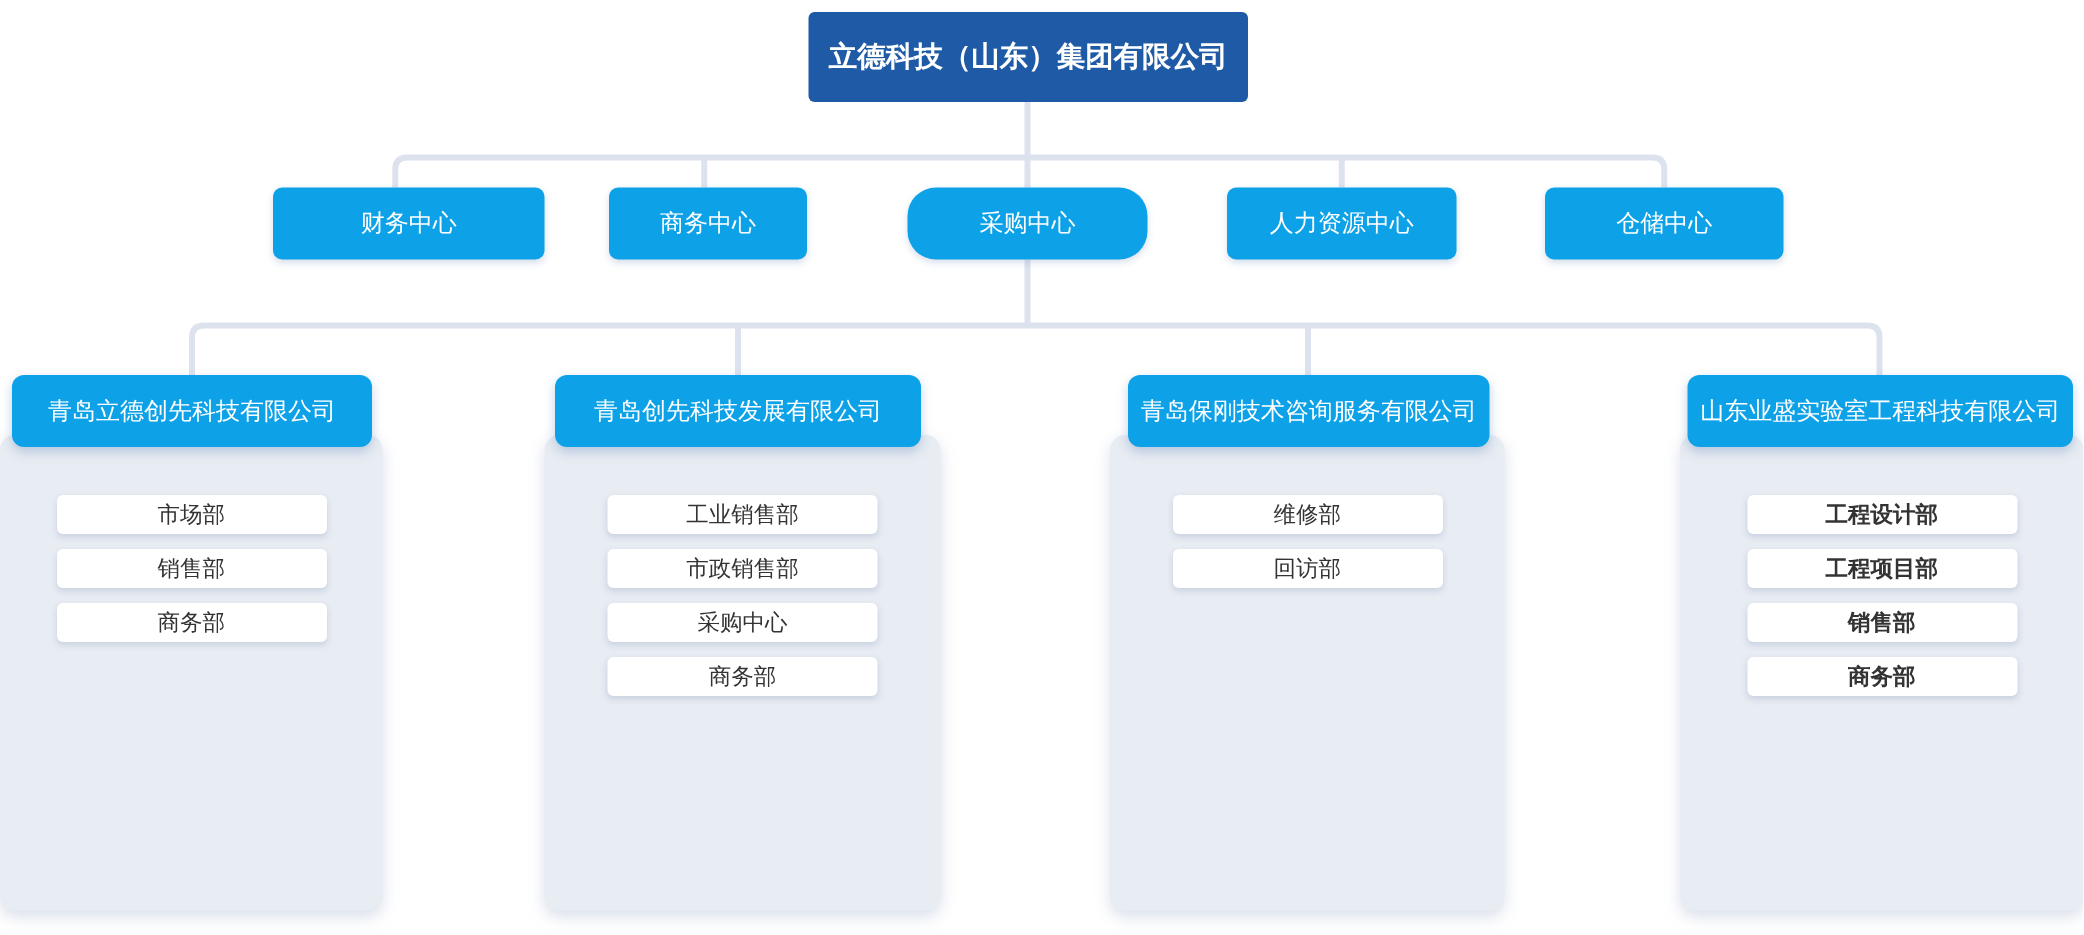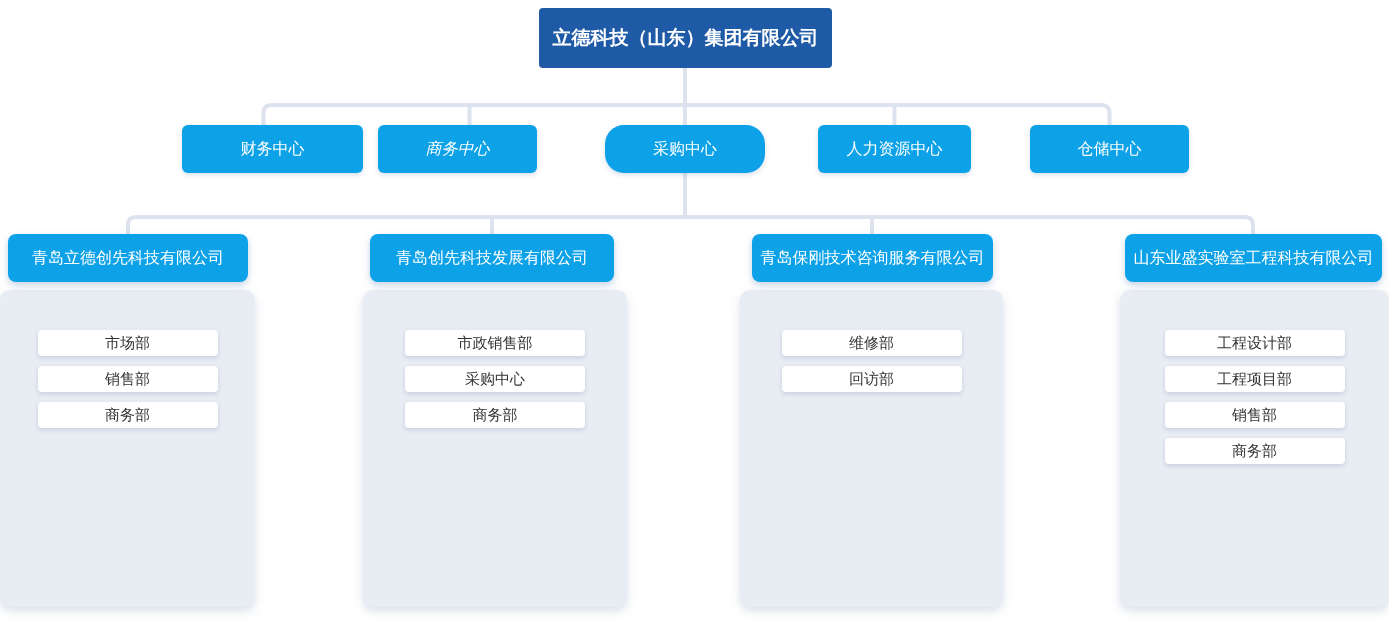--- a/index.html
+++ b/index.html
@@ -31,42 +31,42 @@
     font-size: 19px; font-weight: bold;
   }
   .center-box {
     top: 125px; height: 48px;
     background: #0da2e8;
     border-radius: 6px;
     font-size: 16px;
     box-shadow: 0 2px 5px rgba(120,150,190,0.30);
   }
   .cb1 { left: 182px;  width: 181px; }
-  .cb2 { left: 378px;  width: 159px; font-style: italic; }
+  .cb2 { left: 406px;  width: 132px; }
   .cb3 { left: 605px;  width: 160px; border-radius: 19px; }
   .cb4 { left: 818px;  width: 153px; }
   .cb5 { left: 1030px; width: 159px; }
 
   .group-panel {
     position: absolute;
     top: 290px; height: 317px;
     background: #e8ecf3;
     border-radius: 10px;
     z-index: 2;
     box-shadow: 0 4px 10px rgba(150,165,195,0.35);
     box-sizing: border-box;
     padding-top: 40px;
   }
   .gp1 { left: 0px;    width: 255px; }
   .gp2 { left: 363px;  width: 264px; }
   .gp3 { left: 740px;  width: 263px; }
-  .gp4 { left: 1120px; width: 269px; }
+  .gp4 { left: 1120px; width: 269px; font-weight: bold; }
 
   .group-header {
-    top: 234px; height: 48px;
+    top: 250px; height: 48px;
     background: #0da2e8;
     border-radius: 8px;
     font-size: 16px;
     box-shadow: 0 3px 7px rgba(110,145,190,0.40);
     z-index: 4;
   }
   .gh1 { left: 8px;    width: 240px; }
   .gh2 { left: 370px;  width: 244px; }
   .gh3 { left: 752px;  width: 241px; }
   .gh4 { left: 1125px; width: 257px; }
@@ -111,20 +111,21 @@
   <div class="node center-box cb4">人力资源中心</div>
   <div class="node center-box cb5">仓储中心</div>
 
   <div class="group-panel gp1">
     <div class="dept-item">市场部</div>
     <div class="dept-item">销售部</div>
     <div class="dept-item">商务部</div>
   </div>
 
   <div class="group-panel gp2">
+    <div class="dept-item">工业销售部</div>
     <div class="dept-item">市政销售部</div>
     <div class="dept-item">采购中心</div>
     <div class="dept-item">商务部</div>
   </div>
 
   <div class="group-panel gp3">
     <div class="dept-item">维修部</div>
     <div class="dept-item">回访部</div>
   </div>
 

